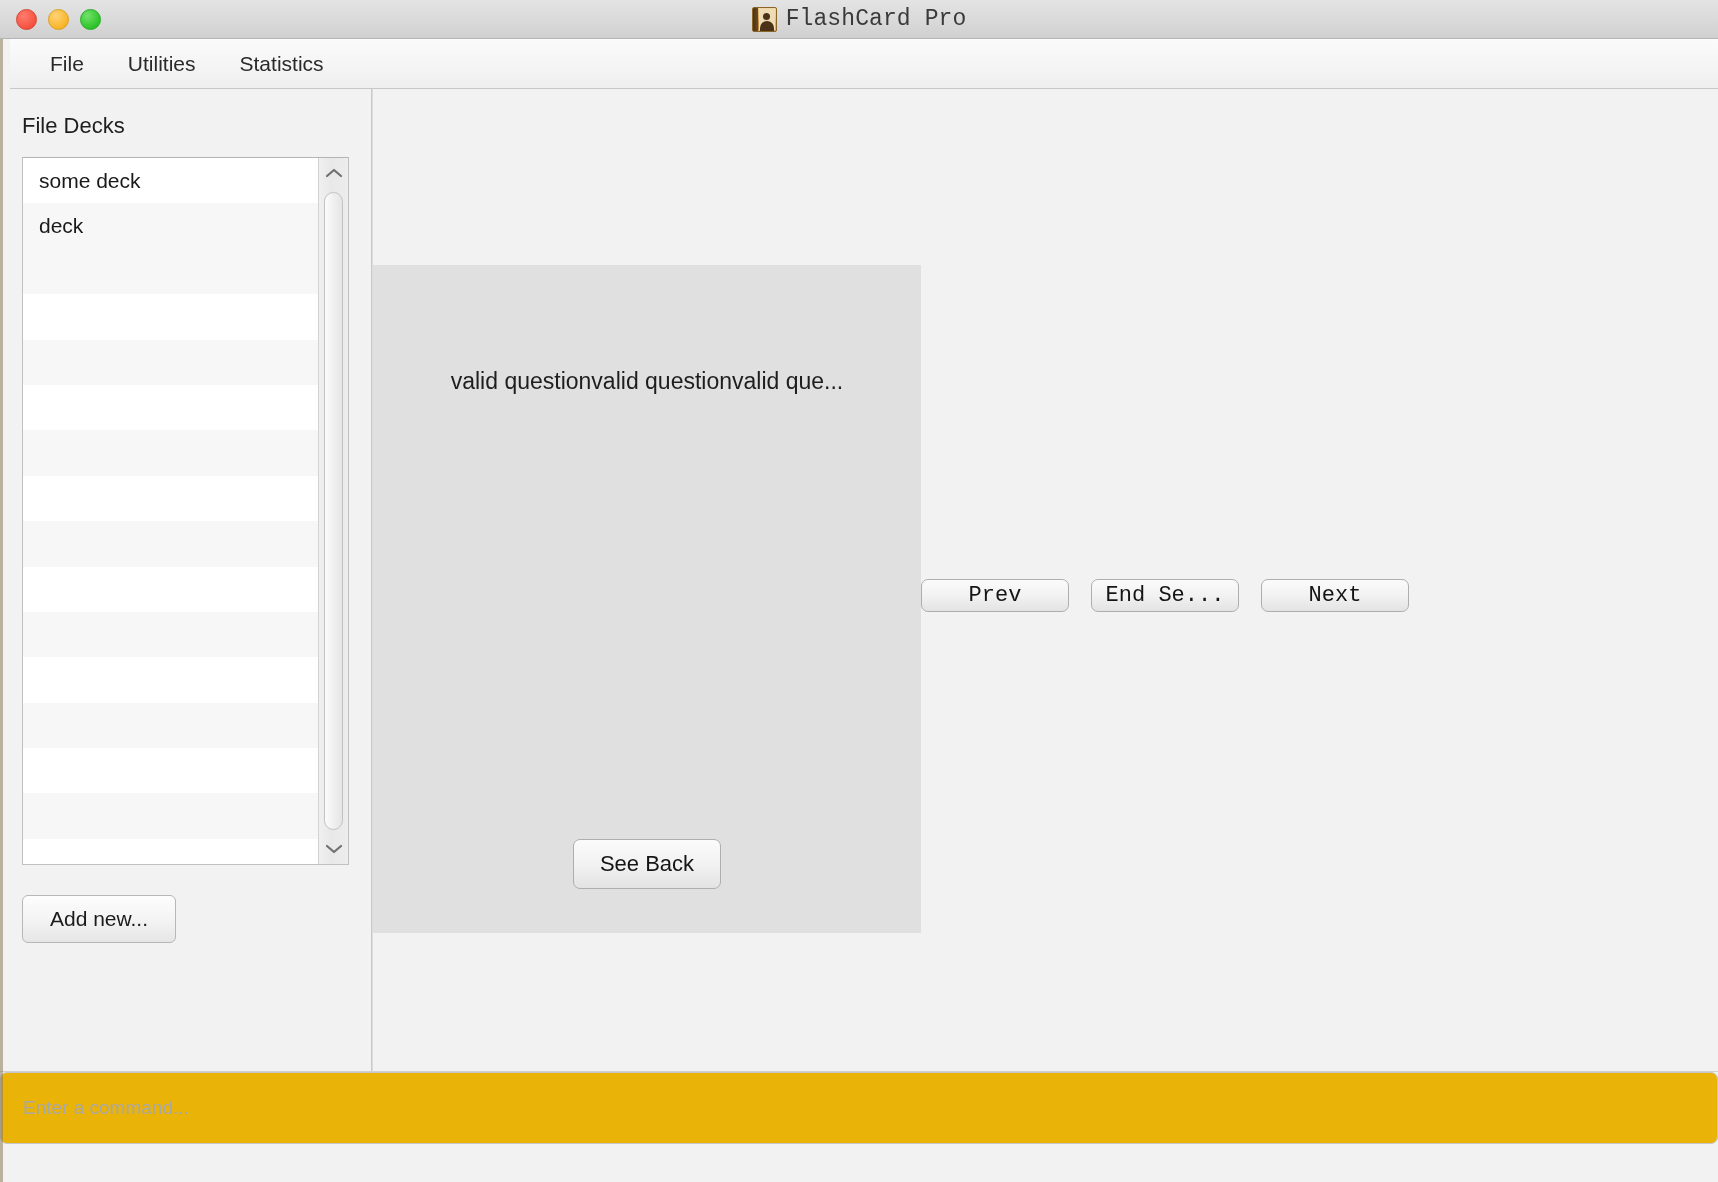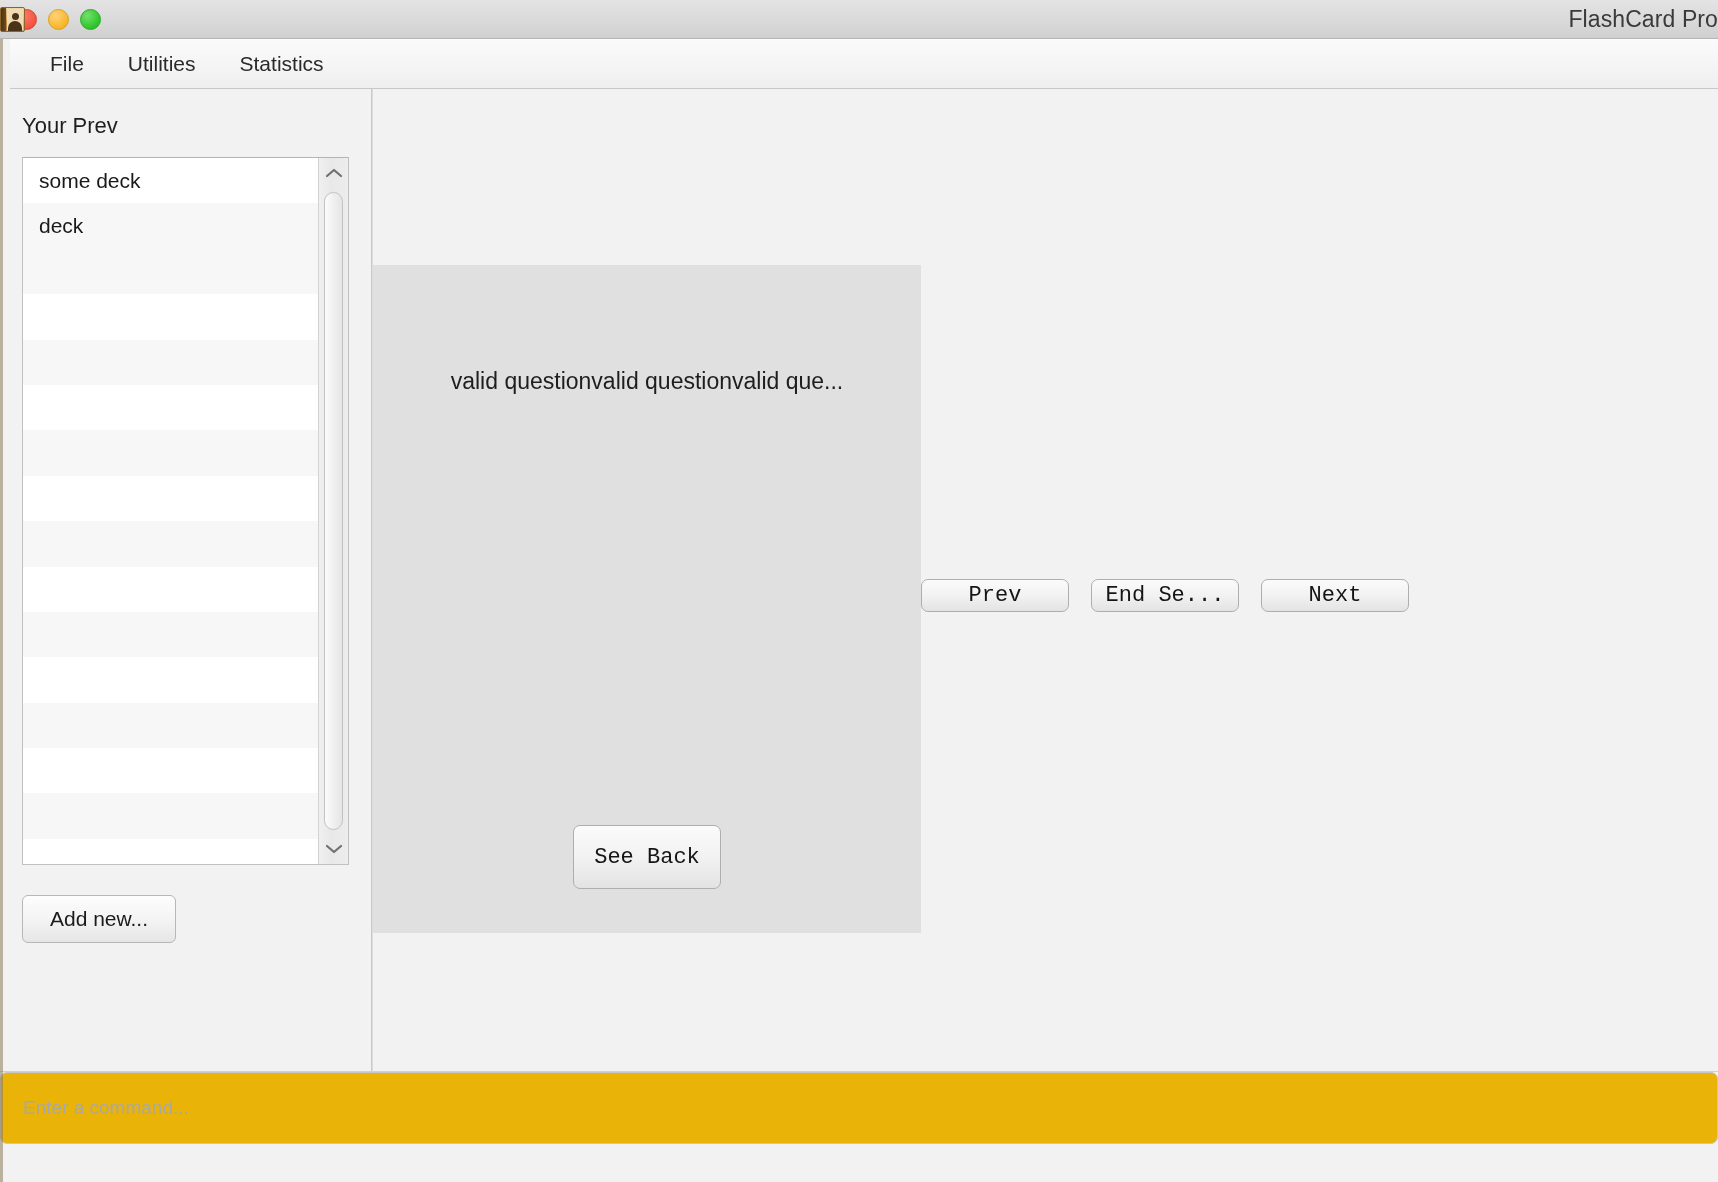--- a/index.html
+++ b/index.html
@@ -45,23 +45,24 @@
   }
   .tl-close  { background: radial-gradient(circle at 35% 30%, #ff7b6e, #f4523f 70%, #e0402e 100%); border: 1px solid #d8402f; }
   .tl-min    { background: radial-gradient(circle at 35% 30%, #ffd279, #f9b528 70%, #e5a316 100%); border: 1px solid #dd9f17; }
   .tl-max    { background: radial-gradient(circle at 35% 30%, #73e06b, #2dc42a 70%, #1fb01f 100%); border: 1px solid #21ab20; }
 
   .title-center {
     position: absolute;
     left: 0; right: 0; top: 0; bottom: 0;
     display: flex;
     align-items: center;
-    justify-content: space-between;
+    justify-content: center;
     gap: 9px;
     pointer-events: none;
+    font-family: Liberation Mono, monospace;
   }
   .app-icon {
     width: 25px; height: 25px;
     position: relative;
     display: inline-block;
     border-radius: 2px;
     background: linear-gradient(to bottom, #e9c07a 0%, #d2a459 48%, #c89344 52%, #b98435 100%);
     border: 1px solid #8a6526;
     box-shadow: inset 0 0 0 1px rgba(255,255,255,0.35);
     overflow: hidden;
@@ -248,24 +249,24 @@
     color: #1e1e1e;
     text-align: center;
     white-space: nowrap;
   }
   .see-back-btn {
     position: absolute;
     bottom: 44px;
     left: 50%;
     transform: translateX(-50%);
     width: 148px;
-    height: 64px;
+    height: 50px;
     font-size: 22px;
     color: #151515;
-    font-family: Liberation Mono, monospace;
+    font-family: Liberation Sans, sans-serif;
     background: linear-gradient(to bottom, #fbfbfb 0%, #f2f2f2 50%, #e3e3e3 100%);
     border: 1px solid #aeaeae;
     border-radius: 7px;
     cursor: default;
     padding: 0;
   }
 
   .nav-row {
     margin-top: 30px;
     display: flex;
@@ -342,21 +343,21 @@
 
   <div class="menubar">
     <div class="menu-item">File</div>
     <div class="menu-item">Utilities</div>
     <div class="menu-item">Statistics</div>
   </div>
 
   <div class="body-area">
 
     <div class="sidebar">
-      <div class="sidebar-title">Your Prev</div>
+      <div class="sidebar-title">File Decks</div>
 
       <div class="listbox">
         <div class="list-rows" id="deck-rows">
             <div class="list-row odd">some deck</div>
             <div class="list-row even">deck</div>
             <div class="list-row even"></div>
             <div class="list-row odd"></div>
             <div class="list-row even"></div>
             <div class="list-row odd"></div>
             <div class="list-row even"></div>

